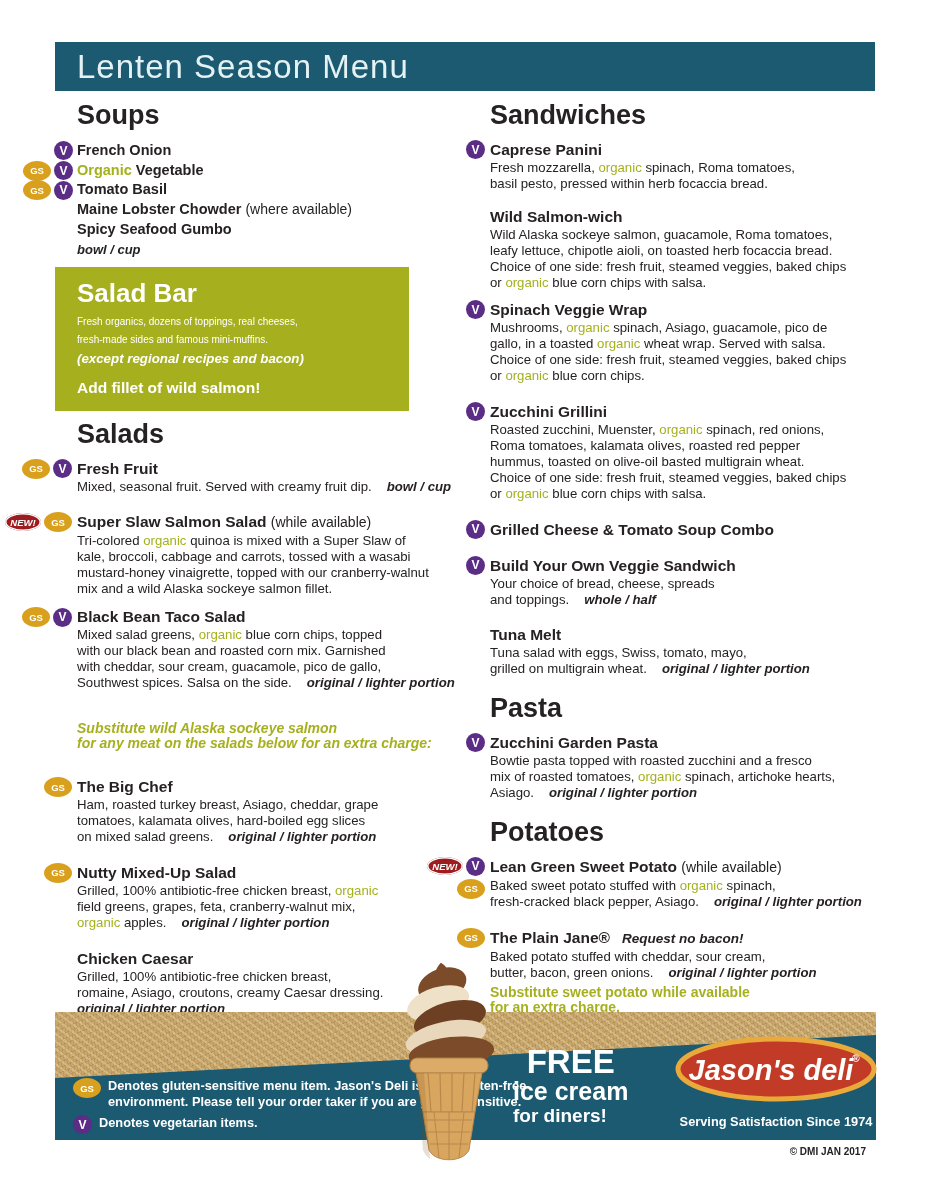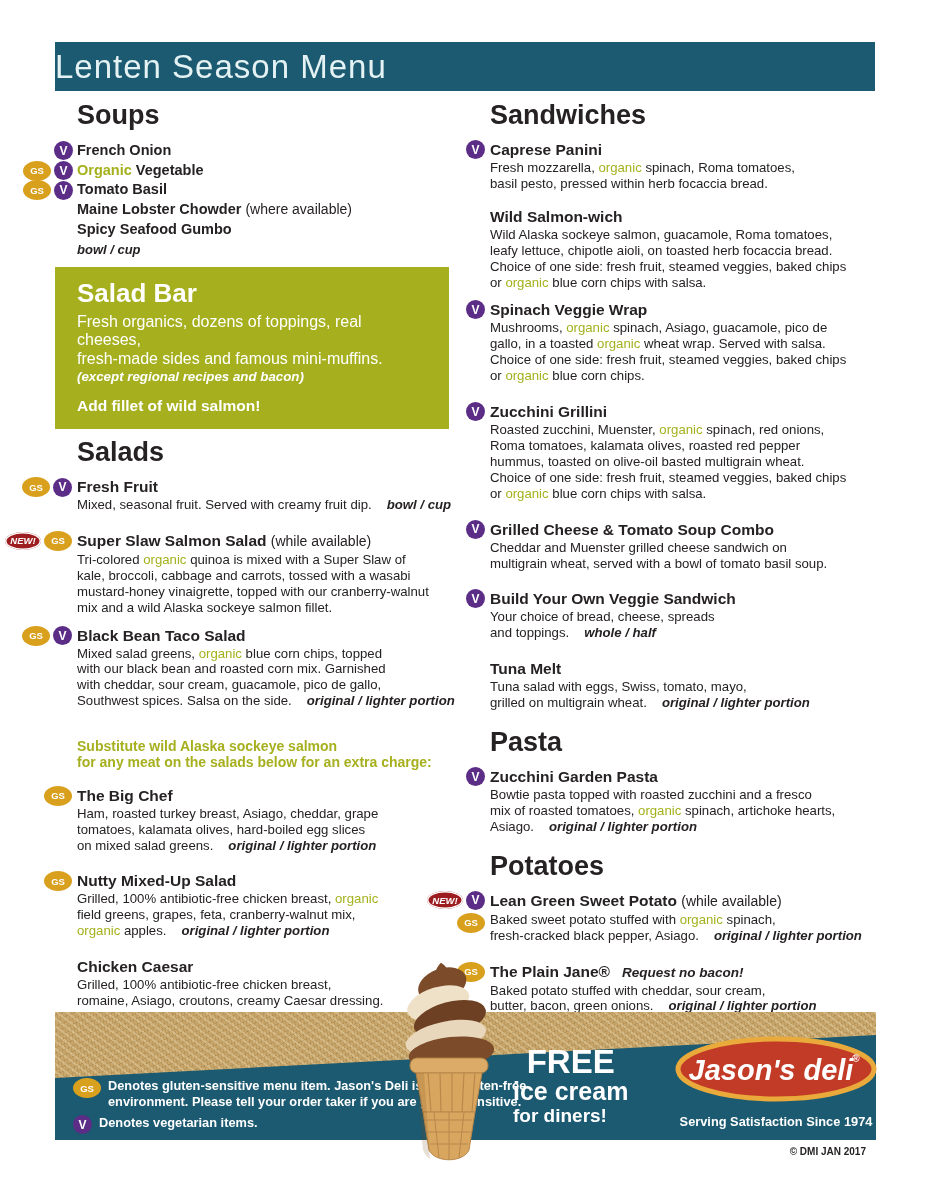--- a/index.html
+++ b/index.html
@@ -15,21 +15,21 @@
   }
   *{margin:0;padding:0;box-sizing:border-box;}
   html,body{background:#fff;}
   body{
     width:927px;height:1200px;position:relative;overflow:hidden;
     font-family:"Liberation Sans",sans-serif;color:var(--ink);
   }
   
   .header-bar{
     position:absolute;left:55px;top:42px;width:820px;height:49px;
-    background:var(--teal);display:flex;align-items:center;
+    background:var(--teal);display:flex;align-items:center;padding-left:22px;
   }
   .header-bar h1{
     font-size:33px;font-weight:400;color:#e4f2f4;letter-spacing:1px;
   }
   
   .col{position:absolute;top:100px;}
   .col-left{left:77px;width:388px;}
   .col-right{left:490px;width:392px;}
   h2.section{font-size:27px;font-weight:bold;color:var(--ink);line-height:30px;margin-bottom:11px;}
   .section-note{font-size:13.5px;font-weight:bold;margin:-3px 0 17px 0;}
@@ -49,28 +49,28 @@
   .item .item-badges{position:absolute;right:calc(100% + 5px);top:-1px;display:flex;flex-direction:column;gap:3px;align-items:flex-end;}
   .item-title{font-size:15.5px;font-weight:bold;line-height:17px;margin-bottom:2px;}
   .item-desc{font-size:13.2px;line-height:15.9px;white-space:pre-line;}
   .seg-org{color:var(--org);}
   .seg-pt{font-weight:bold;font-style:italic;}
   .seg-pti{font-weight:bold;font-style:italic;margin-left:15px;}
   .seg-av{font-weight:normal;font-size:14px;}
   .seg-req{font-weight:bold;font-style:italic;font-size:13.5px;margin-left:12px;}
   .green-note{color:var(--green);font-weight:bold;font-size:14px;line-height:15.8px;white-space:pre-line;}
   .mb-sm{margin-bottom:11px;} .mb-md{margin-bottom:19px;} .mb-lg{margin-bottom:30px;}
-  .note-block{margin-bottom:16px;}
+  .note-block{margin-bottom:26px;font-style:italic;}
   
   .salad-bar{
-    background:var(--green);color:#fff;margin:8px 0 8px -22px;width:394px;
+    background:var(--green);color:#fff;margin:8px 0 8px -22px;width:354px;
     padding:11px 20px 14px 22px;
   }
   .salad-bar h2{font-size:26px;font-weight:bold;line-height:30px;margin-bottom:5px;}
-  .salad-bar .sb-body{font-size:16px;line-height:18.5px;white-space:pre-line;}
+  .salad-bar .sb-body{font-size:10px;line-height:18.5px;white-space:pre-line;}
   .salad-bar .sb-italic{font-size:13.3px;font-weight:bold;font-style:italic;line-height:17px;}
   .salad-bar .sb-cta{font-size:15.5px;font-weight:bold;margin-top:12px;}
   .h2-salads{margin-top:2px;}
   .h2-gap{margin-top:16px;}
   
   .kraft-band{
     position:absolute;left:55px;top:1012px;width:821px;height:128px;
     background:#c9a76a;
     background-image:
       repeating-linear-gradient(37deg, rgba(255,244,214,.25) 0 2px, rgba(0,0,0,0) 2px 6px),
@@ -283,22 +283,20 @@
 or </span><span class="seg-org">organic</span><span> blue corn chips with salsa.</span></div>
     </div>
 
     <div class="item mb-md">
       <span class="item-badges">
           <span class="badge-row">
             <span class="badge badge-v">V</span>
           </span>
         </span>
       <div class="item-title"><span>Grilled Cheese &amp; Tomato Soup Combo</span></div>
-      <div class="item-desc"><span>Cheddar and Muenster grilled cheese sandwich on
-multigrain wheat, served with a bowl of tomato basil soup.</span></div>
     </div>
 
     <div class="item mb-md">
       <span class="item-badges">
           <span class="badge-row">
             <span class="badge badge-v">V</span>
           </span>
         </span>
       <div class="item-title"><span>Build Your Own Veggie Sandwich</span></div>
       <div class="item-desc"><span>Your choice of bread, cheese, spreads

